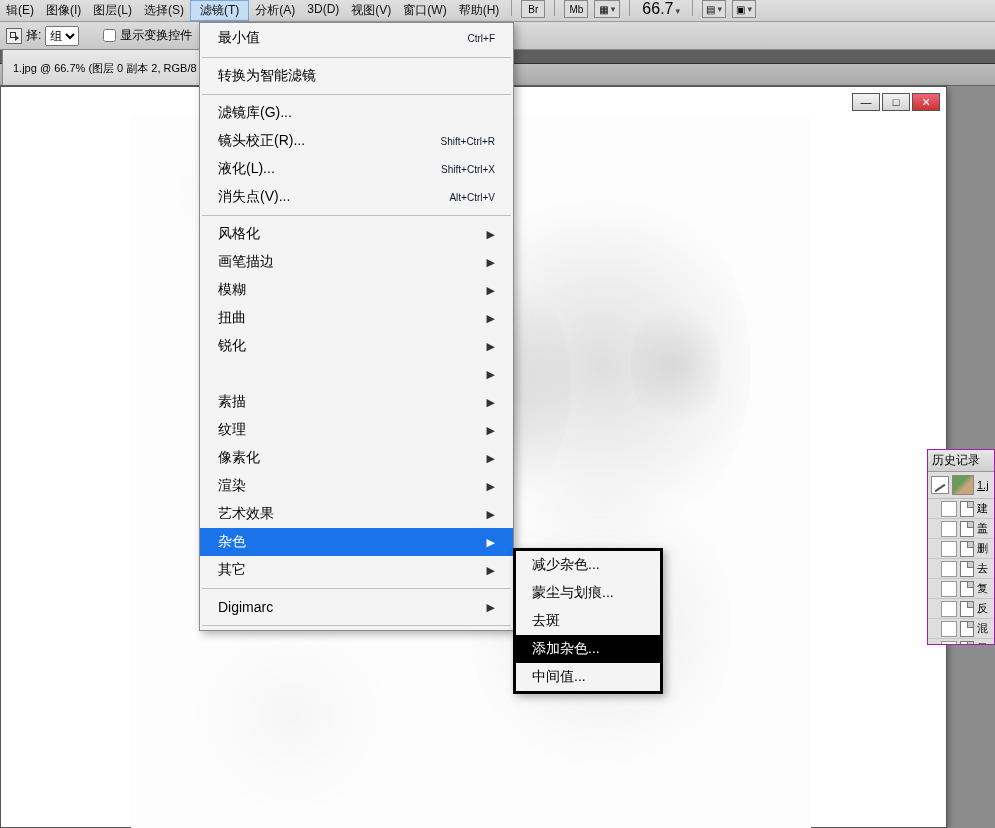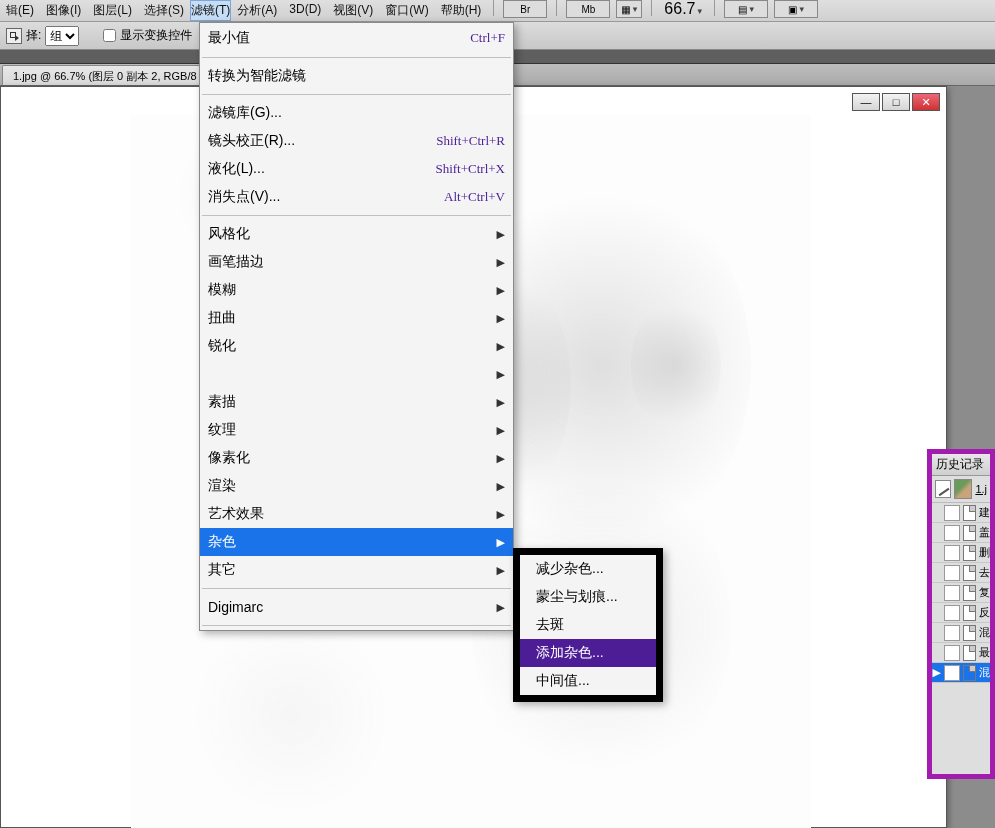--- a/index.html
+++ b/index.html
@@ -1,73 +1,73 @@
 <!DOCTYPE html>
 <html><head>
 <meta charset="utf-8">
 <style>
   * { box-sizing: border-box; margin: 0; padding: 0; font-family: "Microsoft YaHei", "SimSun", Arial, sans-serif; }
   body { width: 995px; height: 828px; background: #8c8c8c; overflow: hidden; position: relative; }
 
   
   .menubar { background: linear-gradient(#dfdfdf,#d0d0d0); height: 22px; display:flex; align-items:flex-start; font-size:12px; border-bottom:1px solid #999; }
   .menu-item { padding: 2px 6px; color:#111; cursor:default; }
-  .menu-item.open { background:#c5ddf5; border:1px solid #7ca7d8; padding:1px 0; }
+  .menu-item.open { background:#c5ddf5; border:1px solid #7ca7d8; padding:1px 9px; }
 
   .menubar .sep { width:1px; height:16px; background:#999; margin:0 6px; }
-  .menubar .tool-btn { width:44px; height:18px; border:1px solid #888; background:#ddd; margin:0 3px; display:flex; align-items:center; justify-content:center; font-size:10px;}
+  .menubar .tool-btn { width:24px; height:18px; border:1px solid #888; background:#ddd; margin:0 3px; display:flex; align-items:center; justify-content:center; font-size:10px;}
   .menubar .zoom { font-size:16px; padding:0 6px;}
   .menubar .drop-arrow::after { content:"▾"; font-size:9px; margin-left:2px; color:#444;}
 
   
   .toolbar2 { background: linear-gradient(#dcdcdc,#c8c8c8); height: 28px; display:flex; align-items:center; font-size:12px; padding:0 6px; border-bottom:1px solid #888; }
   .toolbar2 .label { margin-right:4px; }
   .toolbar2 select { font-size:12px; height:20px;}
   .toolbar2 input[type=checkbox]{ margin-left:24px; margin-right:4px;}
   .toolbar2 .icon-left { width:16px;height:16px;border:1px solid #666;background:#eee;margin-right:4px;position:relative;}
   .toolbar2 .icon-left::before{content:"";position:absolute;left:3px;top:3px;width:4px;height:4px;border:1px solid #333;}
   .toolbar2 .icon-left::after{content:"";position:absolute;right:2px;top:6px;width:0;height:0;border-left:4px solid #333;border-top:3px solid transparent;border-bottom:3px solid transparent;}
 
   
   .grayrow { height:14px; background:#5f5f5f; border-bottom:1px solid #333;}
 
   
   .doctabrow { background: linear-gradient(#bdbdbd,#aaa); height:22px; border-bottom:1px solid #666; display:flex; align-items:flex-end;}
-  .doctab { background: linear-gradient(#e8e8e8,#d9d9d9); border:1px solid #888; border-bottom:none; height:20px; font-size:11px; padding:2px 12px 0 10px; margin-left:2px; border-radius:2px 2px 0 0; display:flex; align-items:center;margin-top:48px;}
+  .doctab { background: linear-gradient(#e8e8e8,#d9d9d9); border:1px solid #888; border-bottom:none; height:36px; font-size:11px; padding:2px 12px 0 10px; margin-left:2px; border-radius:2px 2px 0 0; display:flex; align-items:center;margin-top:48px;}
   .doctab .close { margin-left:10px; color:#555; font-size:10px;}
 
   
   .workarea { position:absolute; top:86px; left:0; right:0; bottom:0; background:#8c8c8c;}
   .docwindow { position:absolute; top:0; left:0; width:947px; height:742px; background:#fff; border:1px solid #555; box-shadow:2px 2px 6px rgba(0,0,0,.3);} 
   .winbtns { position:absolute; right:6px; top:6px; display:flex; }
   .winbtn { width:28px; height:18px; border:1px solid #555; background:linear-gradient(#f3f3f3,#d5d5d5); margin-left:2px; display:flex; align-items:center; justify-content:center; font-size:11px;}
   .winbtn.close { background:linear-gradient(#e67,#c33); color:#fff;}
   .canvas { position:absolute; top:28px; left:130px; width:680px; height:714px; background:#fdfdfd; overflow:hidden;}
   .canvas .sketch { position:absolute; inset:0; filter: contrast(1.1);}
   
   .smudge { position:absolute; border-radius:50%; background: radial-gradient(circle, rgba(60,60,60,.15), rgba(60,60,60,0) 70%); }
 
   
   .dropdown { position:absolute; top:22px; left:199px; width:315px; background:#f4f4f4; border:1px solid #8a8a8a; box-shadow:3px 3px 8px rgba(0,0,0,.3); font-size:14px; z-index:50;}
-  .dropdown .row { display:flex; align-items:center; height:28px; padding:0 8px;}
+  .dropdown .row { display:flex; align-items:center; height:28px; padding:0 18px;}
   .dropdown .row.tall { height:30px;}
   .dropdown .row.highlight { background:#1a73e8; color:#fff;}
   .dropdown .row.highlight .arrow { color:#fff;}
   .dropdown .row .txt { flex:1; }
-  .dropdown .row .short { color:#4c1d95; font-size:13px;font-family:Liberation Serif, serif;}
+  .dropdown .row .short { color:#0f172a; font-size:10px;}
   .dropdown .divider { height:1px; background:#c0c0c0; margin:4px 2px;}
   .dropdown .arrow { color:#333; font-size:11px; margin-left:auto;}
   
   
-  .submenu { position:absolute; top:548px; left:513px; width:150px; background:#f4f4f4; border:7px solid #000000; box-shadow:3px 3px 8px rgba(0,0,0,.3); font-size:14px; z-index:60;}
+  .submenu { position:absolute; top:548px; left:513px; width:150px; background:#f4f4f4; border:3px solid #000000; box-shadow:3px 3px 8px rgba(0,0,0,.3); font-size:14px; z-index:60;}
   .submenu .row { height:28px; display:flex; align-items:center; padding:0 16px;}
-  .submenu .row.highlight { background:#4c1d95; color:#fff;}
-
-  
-  .history { position:absolute; top:363px; right:0; width:68px; height:330px; background:#dedede; border:5px solid #a21caf; font-size:11px; overflow:hidden;}
+  .submenu .row.highlight { background:#000000; color:#fff;}
+
+  
+  .history { position:absolute; top:363px; right:0; width:68px; height:196px; background:#dedede; border:1px solid #a21caf; font-size:11px; overflow:hidden;}
   .history .hdr { background:linear-gradient(#e8e8e8,#cfcfcf); border-bottom:1px solid #999; padding:2px 4px; font-size:12px;}
   .history .thumbrow { display:flex; align-items:center; padding:3px 3px; border-bottom:1px solid #bbb;text-decoration:underline;}
   .history .brush { width:18px;height:18px;border:1px solid #888;background:#fff;margin-right:3px;position:relative;}
   .history .brush::after{content:"";position:absolute;left:2px;top:10px;width:12px;height:2px;background:#555;transform:rotate(-35deg);}
   .history .thumb { width:22px;height:20px;border:1px solid #888;background:linear-gradient(135deg,#6a9b5a 40%,#c9a37a 60%);}
   .history .item { display:flex; align-items:center; height:20px; border-bottom:1px solid #c7c7c7;}
   .history .item .box { width:16px;height:16px;border:1px solid #999;background:#fff;margin:0 3px;}
   .history .item .doc { width:14px;height:16px;border:1px solid #777;background:#fff;margin-right:3px;position:relative;}
   .history .item .doc::after{content:"";position:absolute;top:0;right:0;width:5px;height:5px;background:#ccc;border-left:1px solid #777;border-bottom:1px solid #777;}
   .history .item.sel { background:#1a73e8; color:#fff;}

